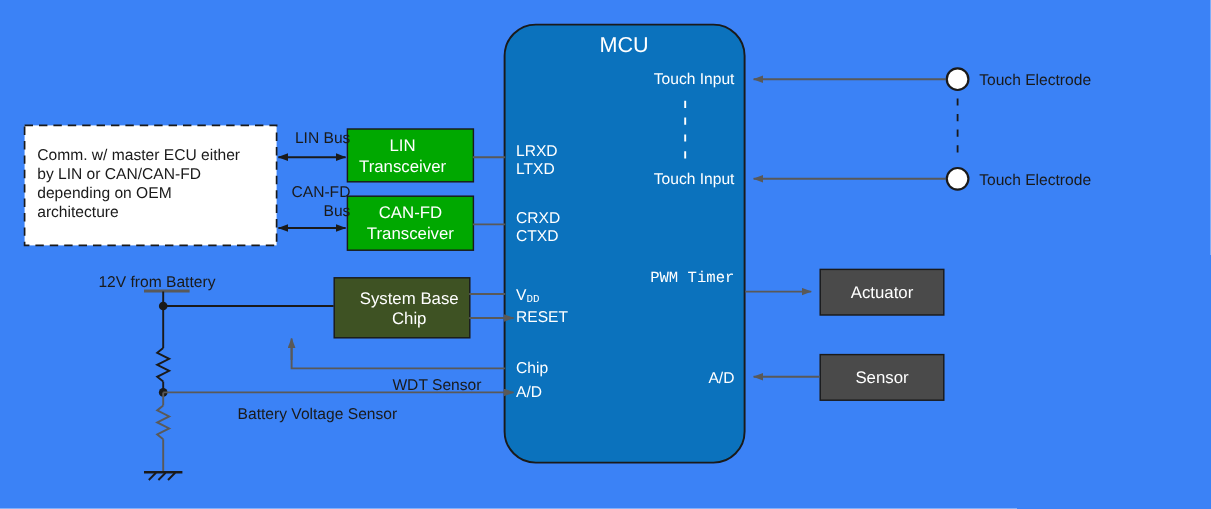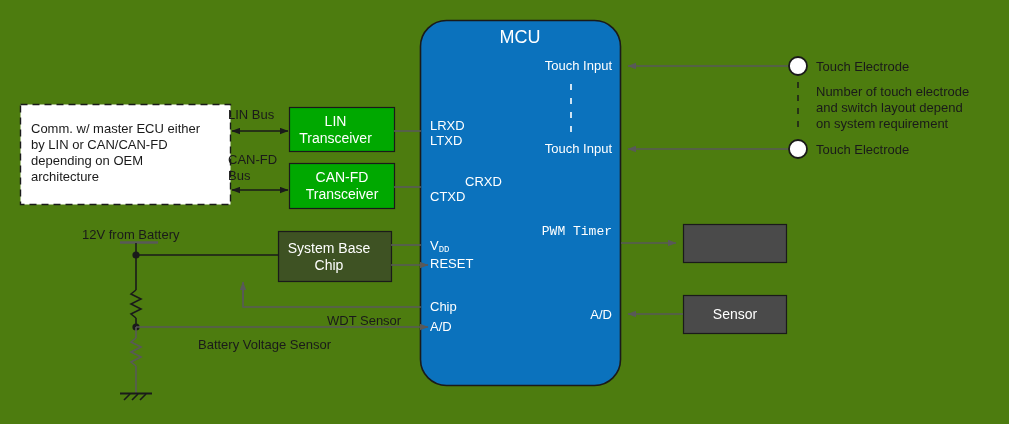--- a/index.html
+++ b/index.html
@@ -7,21 +7,21 @@
     padding: 0;
     background: #ffffff;
   }
   body {
     font-family: "Liberation Sans", sans-serif;
   }
   #diagram-root {
     position: relative;
     width: 1009px;
     height: 424px;
-    background: #4d7c0f;
+    background: #3b82f6;
     overflow: hidden;
   }
   #diagram-svg {
     position: absolute;
     left: 0;
     top: 0;
     width: 1009px;
     height: 424px;
   }
   .lbl {
@@ -29,21 +29,21 @@
     font-family: "Liberation Sans", sans-serif;
     font-size: 13px;
     color: #1a1a1a;
     white-space: pre;
     line-height: 15px;
   }
   .lbl.white {
     color: #ffffff;
   }
   .lbl.center {
-    text-align: left;
+    text-align: right;
   }
   .lbl.right {
     text-align: right;
   }
   .blk-text {
     position: absolute;
     display: flex;
     align-items: center;
     justify-content: center;
     text-align: center;
@@ -162,21 +162,21 @@
     <line x1="243" y1="300" x2="243" y2="282" stroke="#595959" stroke-width="1.6" marker-end="url(#arrowGray)"></line>
   </svg>
 
   <div class="mcu-title" style="left:420px; top:27px; width:200px;">MCU</div>
 
   <div class="lbl white right" style="left:460px; top:58px; width:152px;">Touch Input</div>
   <div class="lbl white right" style="left:460px; top:141px; width:152px;">Touch Input</div>
 
   <div class="lbl white" style="left:430px; top:118px;">LRXD</div>
   <div class="lbl white" style="left:430px; top:133px;">LTXD</div>
-  <div class="lbl white" style="left:430px; top:174px;margin-left:35px;">CRXD</div>
+  <div class="lbl white" style="left:430px; top:174px;">CRXD</div>
   <div class="lbl white" style="left:430px; top:189px;">CTXD</div>
 
   <div class="lbl white" style="left:430px; top:238px;"><span>V</span><span class="sub">DD</span></div>
   <div class="lbl white" style="left:430px; top:256px;">RESET</div>
   <div class="lbl white" style="left:430px; top:299px;">Chip</div>
   <div class="lbl white" style="left:430px; top:319px;">A/D</div>
 
   <div class="lbl white right" style="left:460px; top:224px; width:152px;font-family:Liberation Mono, monospace;">PWM Timer</div>
   <div class="lbl white right" style="left:460px; top:307px; width:152px;">A/D</div>
 
@@ -186,27 +186,25 @@
 architecture</div>
 
   <div class="lbl center" style="left:228px; top:107px; width:64px;">LIN Bus</div>
   <div class="lbl center" style="left:228px; top:152px; width:64px; line-height:16px;">CAN-FD
 Bus</div>
 
   <div class="blk-text" style="left:289px; top:107px; width:93px; height:45px;">LIN
 Transceiver</div>
   <div class="blk-text" style="left:289px; top:163px; width:106px; height:46px;">CAN-FD
 Transceiver</div>
-  <div class="blk-text" style="left:278px; top:231px; width:102px; height:51px;">System Base
+  <div class="blk-text" style="left:278px; top:231px; width:102px; height:51px;padding-left:12px;">System Base
 Chip</div>
+  <div class="blk-text" style="left:683px; top:224px; width:104px; height:39px;">Actuator</div>
   <div class="blk-text" style="left:683px; top:295px; width:104px; height:39px;">Sensor</div>
 
   <div class="lbl" style="left:816px; top:59px;">Touch Electrode</div>
   <div class="lbl" style="left:816px; top:142px;">Touch Electrode</div>
-  <div class="note" style="left:816px; top:84px; width:190px;">Number of touch electrode
-and switch layout depend
-on system requirement</div>
 
   <div class="lbl" style="left:82px; top:227px;">12V from Battery</div>
   <div class="lbl" style="left:198px; top:337px;">Battery Voltage Sensor</div>
   <div class="lbl" style="left:327px; top:313px;">WDT Sensor</div>
 
 </div>
 
 </body></html>

